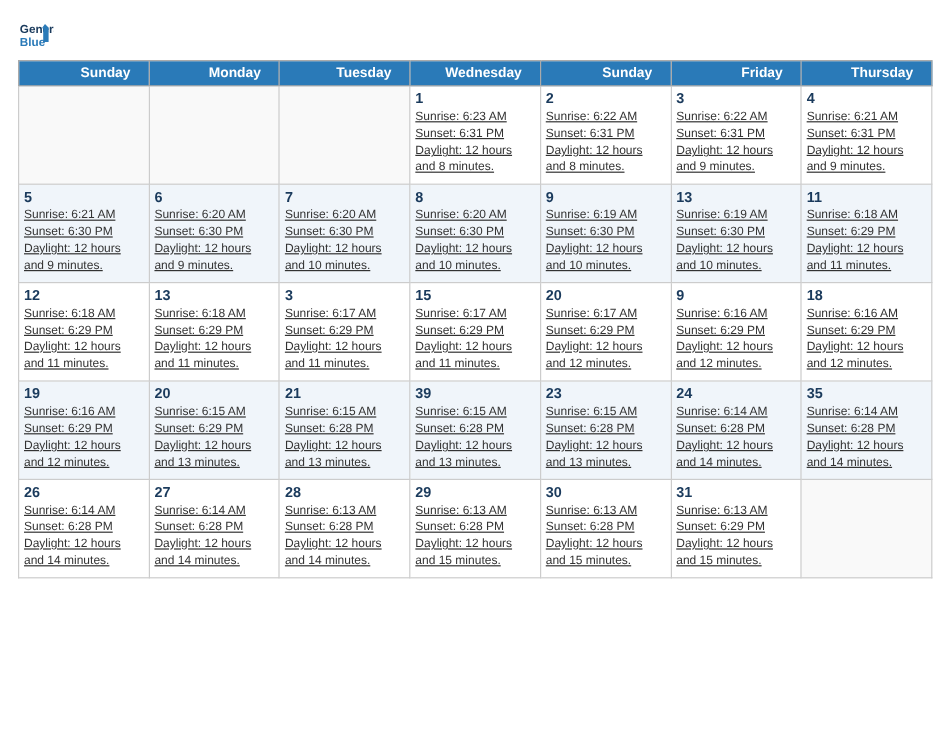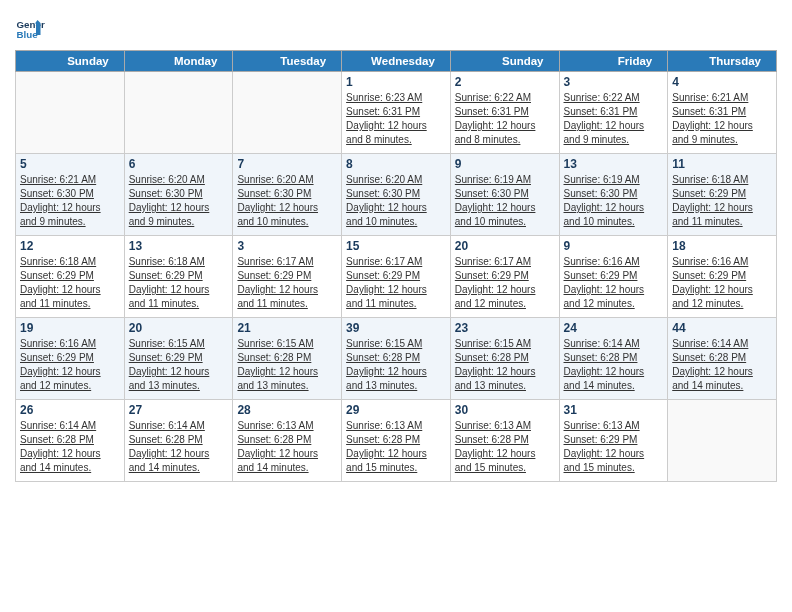--- a/index.html
+++ b/index.html
@@ -298,21 +298,21 @@
 and 13 minutes.</div>
           </td>
           <td>
             <span class="day-number">24</span>
             <div class="day-info" style="white-space: pre-line;">Sunrise: 6:14 AM
 Sunset: 6:28 PM
 Daylight: 12 hours
 and 14 minutes.</div>
           </td>
           <td>
-            <span class="day-number">44</span>
+            <span class="day-number">35</span>
             <div class="day-info" style="white-space: pre-line;">Sunrise: 6:14 AM
 Sunset: 6:28 PM
 Daylight: 12 hours
 and 14 minutes.</div>
           </td>
         </tr>
         <tr>
           <td>
             <span class="day-number">26</span>
             <div class="day-info" style="white-space: pre-line;">Sunrise: 6:14 AM

